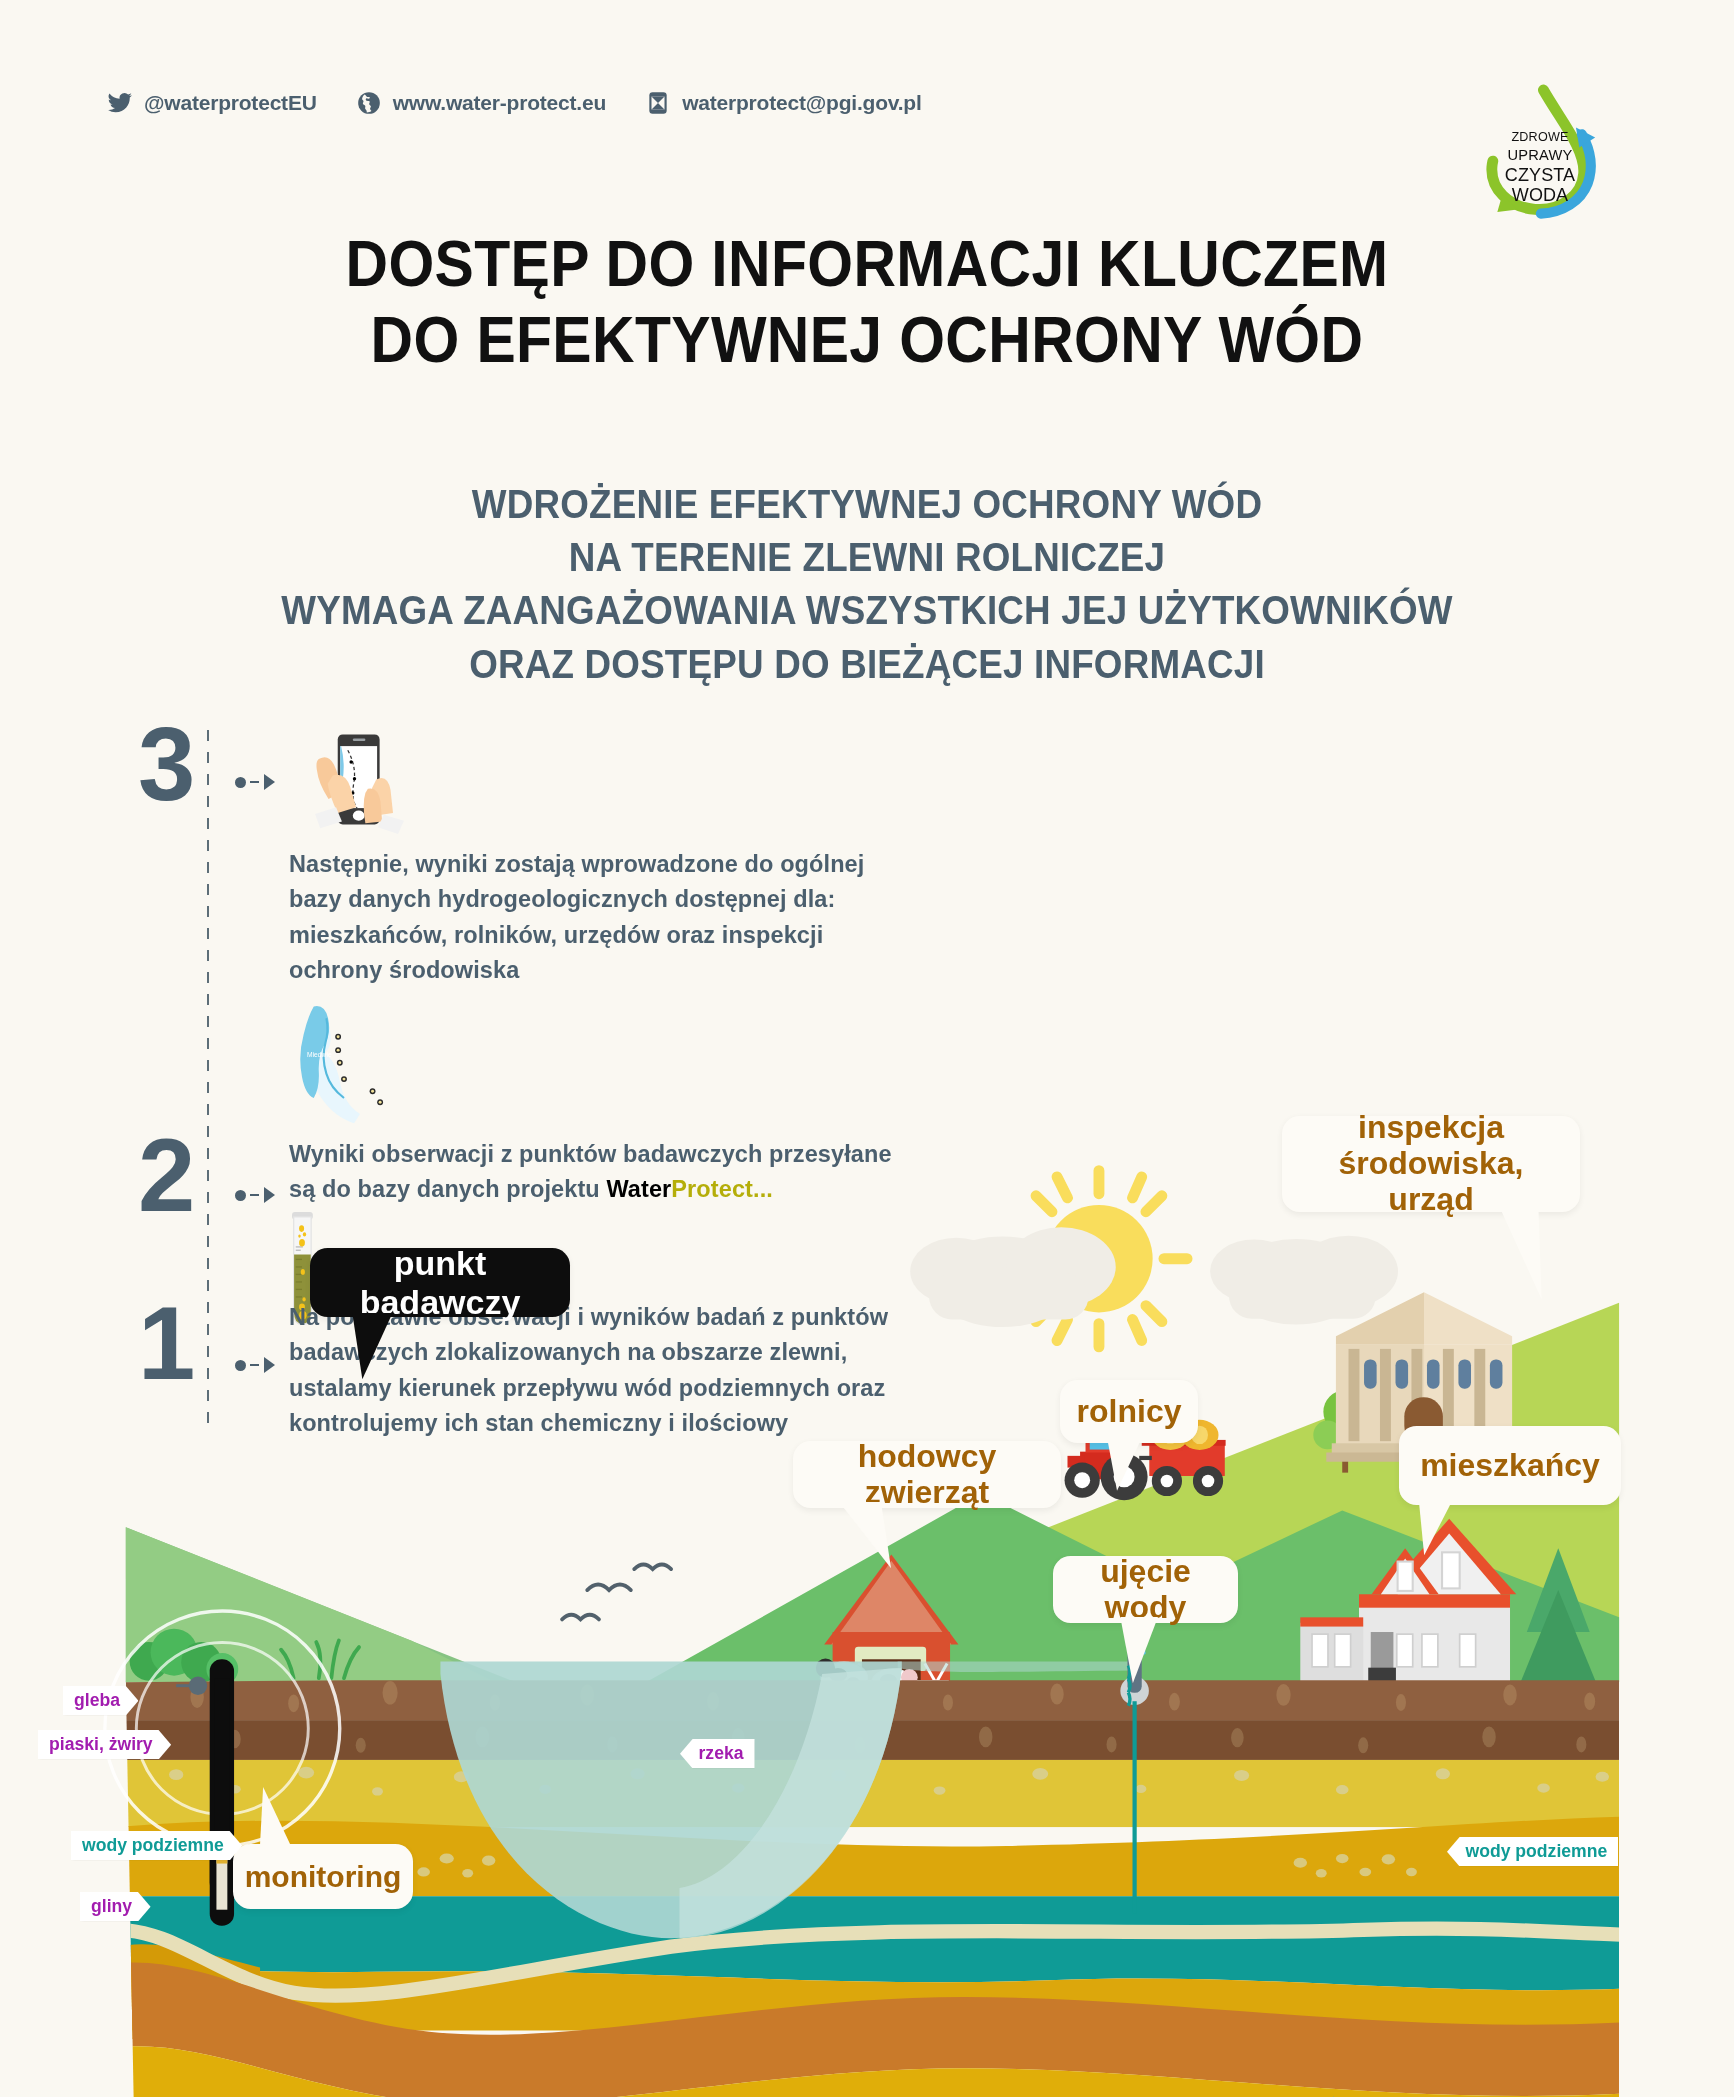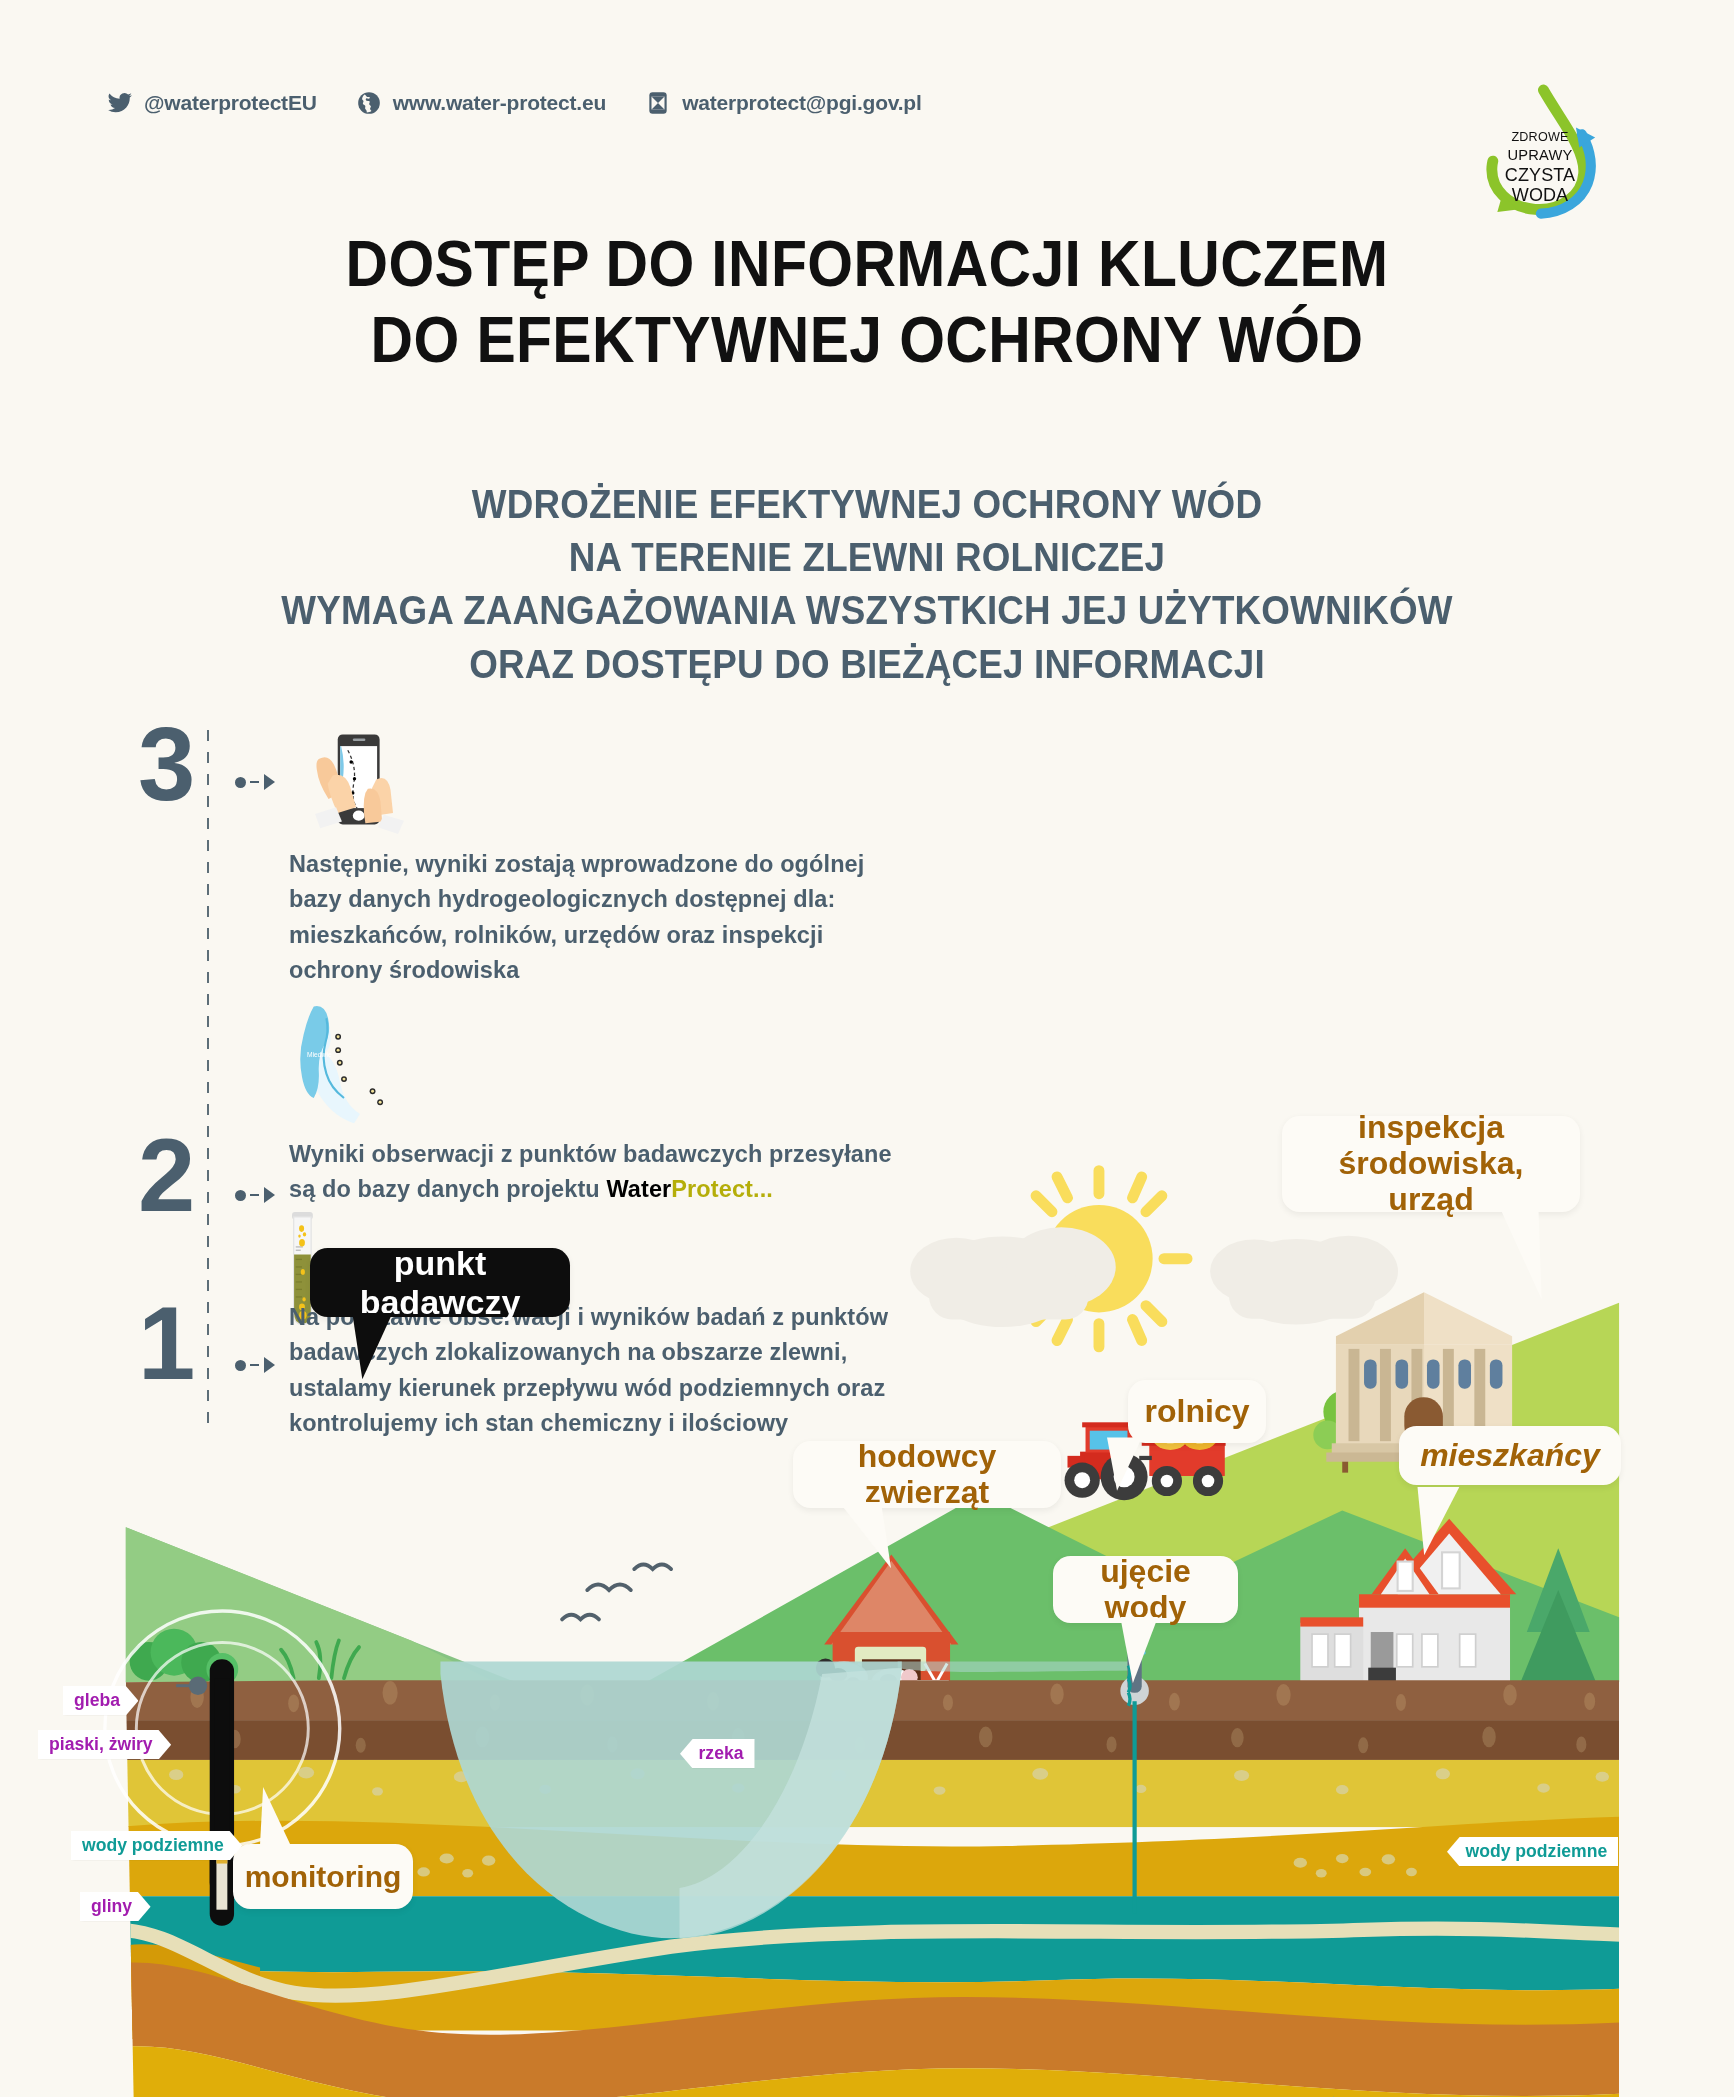--- a/index.html
+++ b/index.html
@@ -591,28 +591,28 @@
     <polygon points="0,0 100,0 124,158" fill="#fdfbf6"></polygon>
   </svg>
 
   <div class="bubble" style="left:1053px; top:1556px; width:185px; height:67px; font-size:32px;">
     <span>ujęcie wody</span>
   </div>
   <svg style="position:absolute;left:1120px;top:1617px;width:55px;height:67px" viewBox="0 0 130 160">
     <polygon points="0,0 90,0 30,158" fill="#fdfbf6"></polygon>
   </svg>
 
-  <div class="bubble" style="left:1128px; top:1380px; width:138px; height:63px; font-size:32px;">
+  <div class="bubble" style="left:1060px; top:1380px; width:138px; height:63px; font-size:32px;">
     <span>rolnicy</span>
   </div>
   <svg style="position:absolute;left:1107px;top:1437px;width:50px;height:55px" viewBox="0 0 120 130">
     <polygon points="0,0 84,0 24,128" fill="#fdfbf6"></polygon>
   </svg>
 
-  <div class="bubble" style="left:1399px; top:1426px; width:222px; height:59px; font-size:32px;font-style:italic;">
+  <div class="bubble" style="left:1399px; top:1426px; width:222px; height:79px; font-size:32px;">
     <span>mieszkańcy</span>
   </div>
   <svg style="position:absolute;left:1409px;top:1487px;width:63px;height:69px" viewBox="0 0 150 165">
     <polygon points="20,0 120,0 36,163" fill="#fdfbf6"></polygon>
   </svg>
 
   <div class="bubble" style="left:1282px; top:1116px; width:298px; height:96px; font-size:32px; white-space:pre-line;">
     <span style="white-space:pre-line">inspekcja środowiska,
 urząd</span>
   </div>

